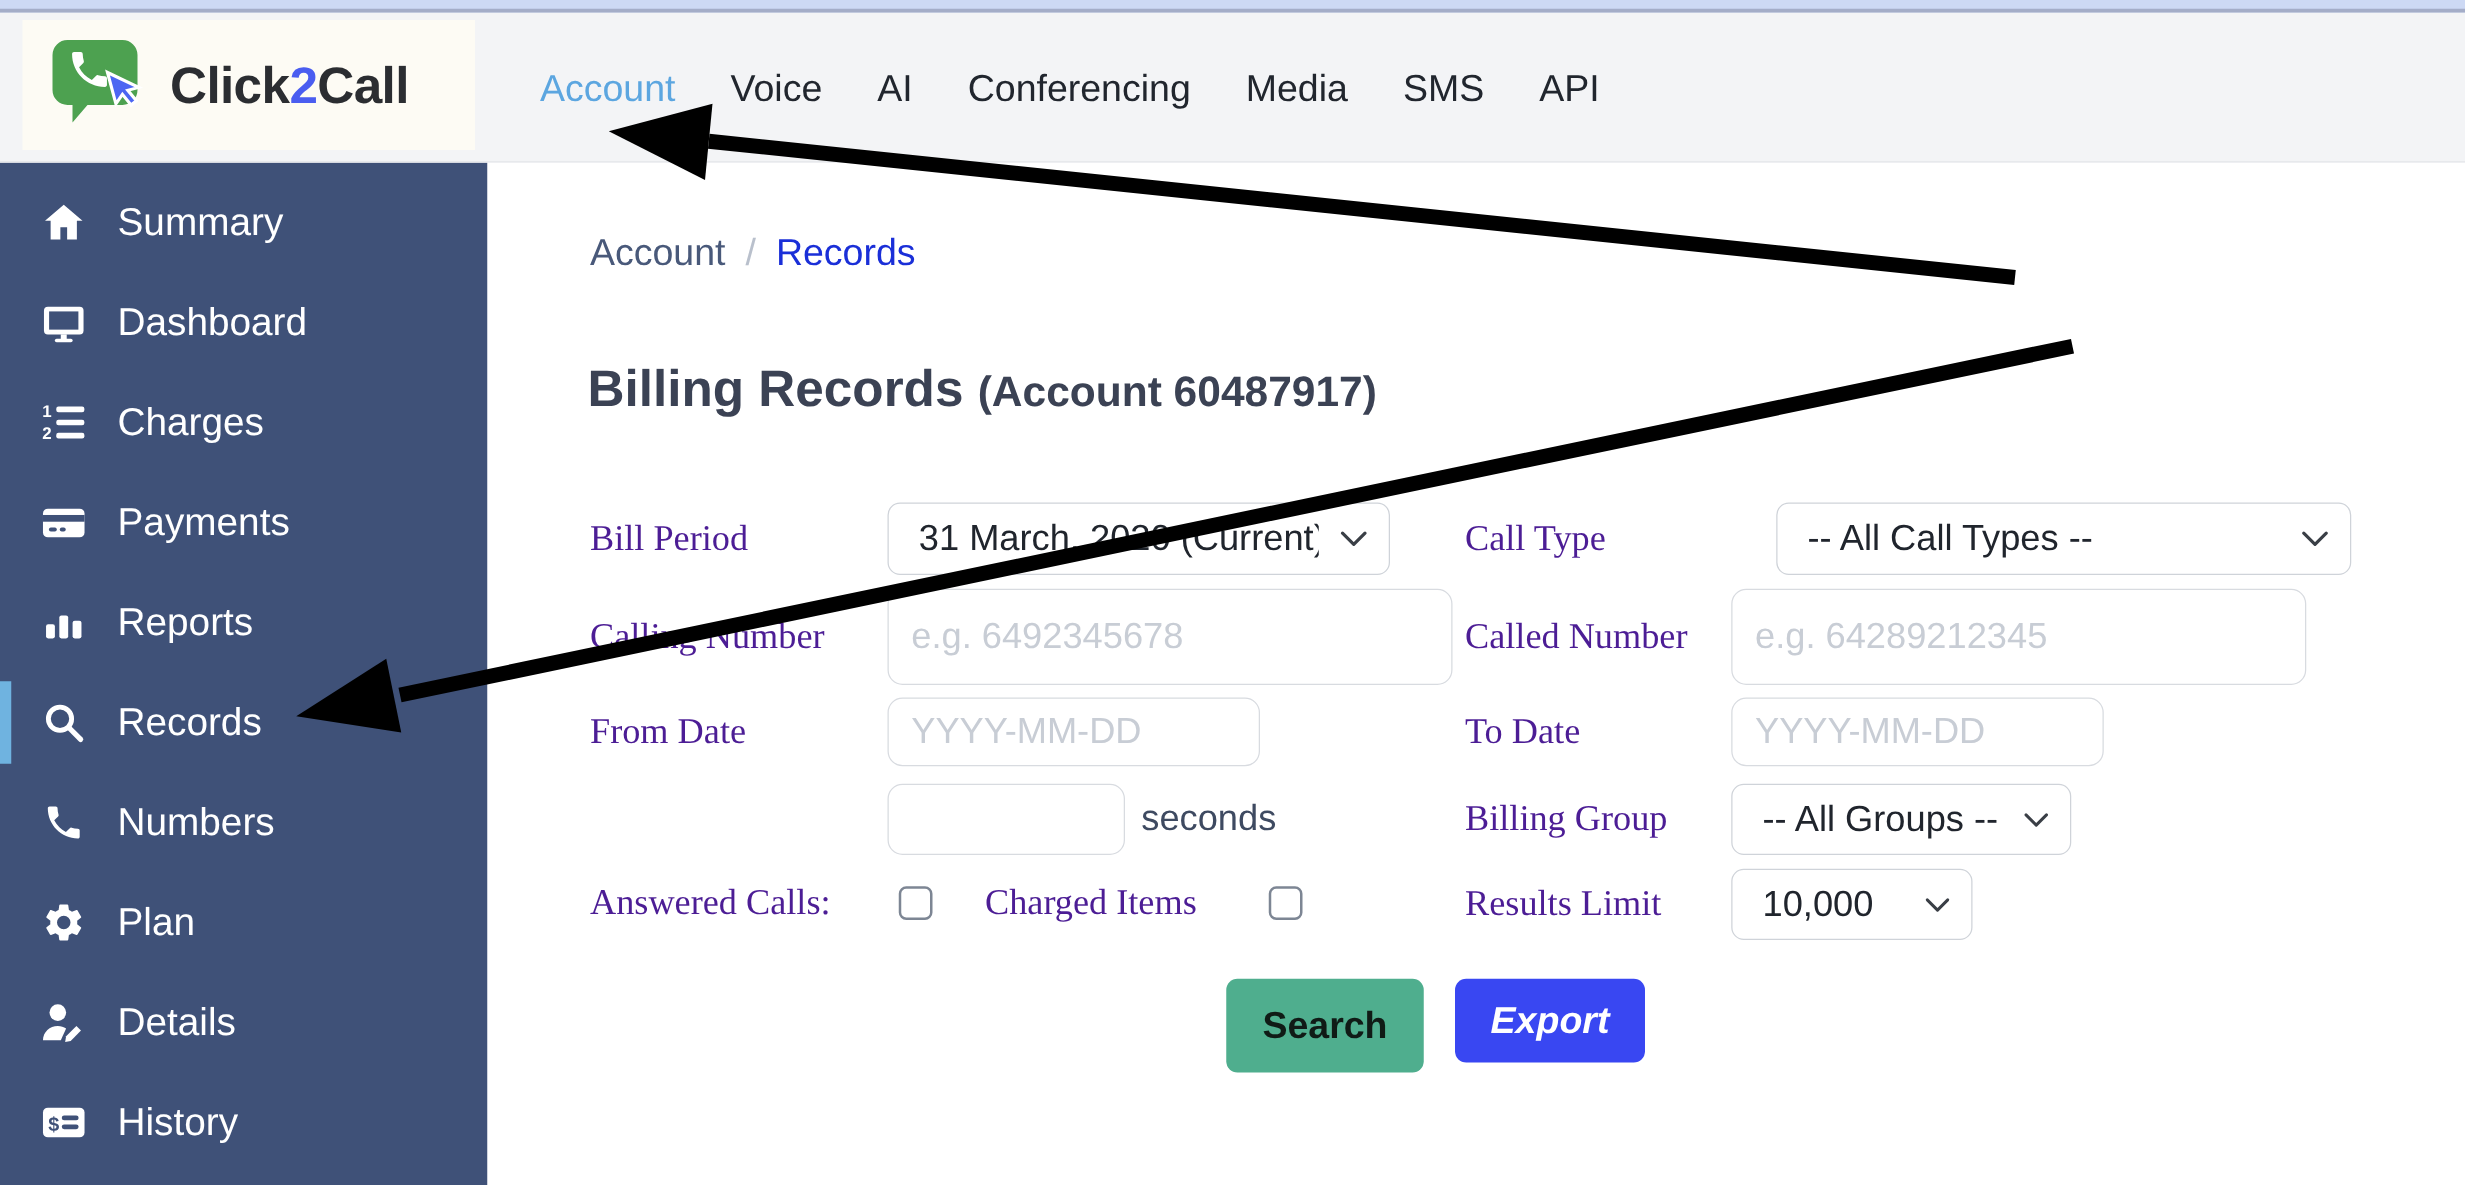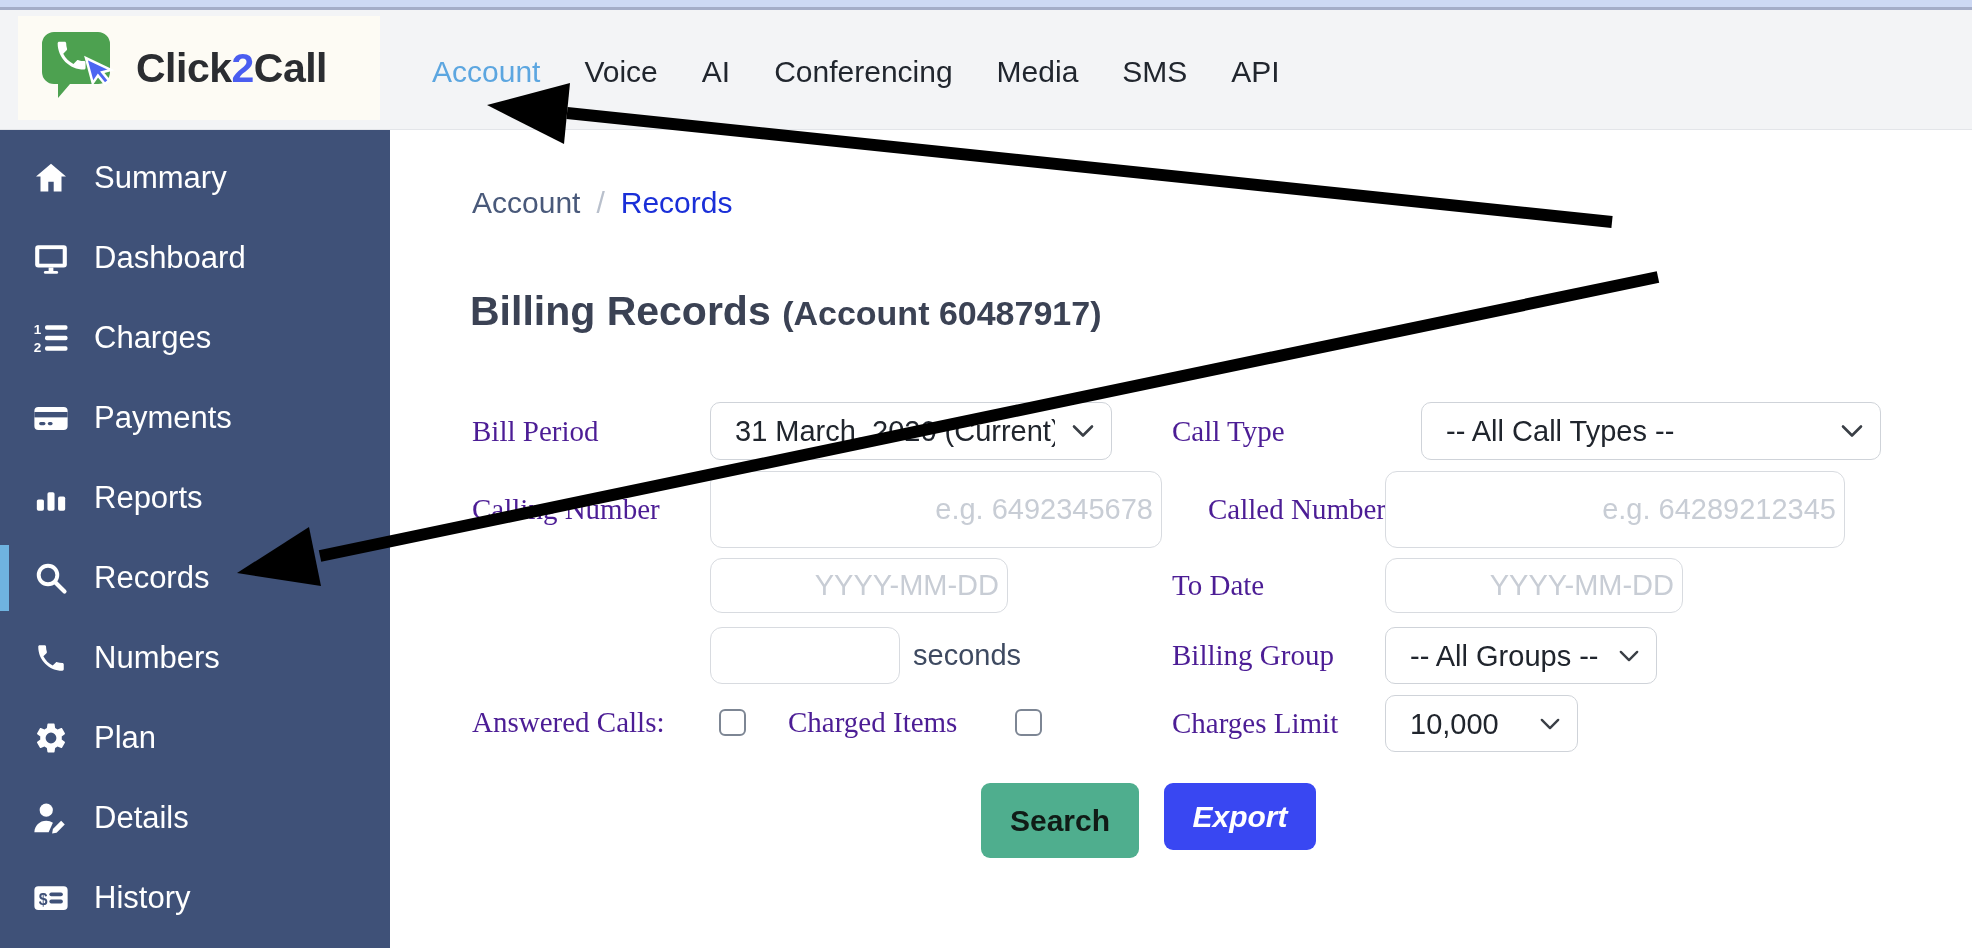--- a/index.html
+++ b/index.html
@@ -39,21 +39,21 @@
   .flabel{font-size:29px;color:#4c1d95;white-space:nowrap;font-family:Liberation Serif, serif;}
   .suffix-label{font-size:29px;color:#3e4a61;}
 
   .sel{appearance:none;-webkit-appearance:none;background:#fff;border:1.5px solid #cfd3d9;border-radius:10px;
        font-family:inherit;font-size:29px;color:#20252d;padding:0 56px 0 24px;box-sizing:border-box;cursor:pointer;}
   .sel-wrap{position:absolute;}
   .sel-wrap select{width:100%;height:100%;}
   .sel-wrap .chev{position:absolute;right:18px;top:50%;transform:translateY(-50%);pointer-events:none;}
 
   .inp{background:#fff;border:1.5px solid #d8dbe0;border-radius:12px;font-family:inherit;font-size:29px;
-       color:#0369a1;padding:0 8px;box-sizing:border-box;text-align:right;}
+       color:#0369a1;padding:0 18px;box-sizing:border-box;}
   .inp::placeholder{color:#c8cdd5;opacity:1;}
 
   .cbx{appearance:none;-webkit-appearance:none;width:27px;height:27px;border:2.5px solid #7d8694;border-radius:6px;
        background:#fff;cursor:pointer;margin:0;}
 
   .btn{border:none;border-radius:9px;font-family:inherit;font-size:30px;font-weight:700;cursor:pointer;}
   .btn-search{background:#4fae8e;color:#101b16;}
   .btn-export{background:#3947f2;color:#ffffff;}
 
   .arrow-layer{position:absolute;left:0;top:0;width:100%;height:100%;z-index:60;pointer-events:none;}
@@ -224,42 +224,43 @@
     <div class="abs flabel" style="left:782px;top:272px;line-height:58px;">Call Type</div>
     <div class="sel-wrap" style="left:995px;top:272px;width:460px;height:58px;margin-left:36px;">
       <select class="sel"><option>-- All Call Types --</option></select>
       <svg class="chev" width="22" height="13" viewBox="0 0 22 13" fill="none">
           <path d="M2 2l9 9 9-9" stroke="#3a3f46" stroke-width="2.6" stroke-linecap="round" stroke-linejoin="round"></path>
         </svg>
     </div>
 
     <div class="abs flabel" style="left:82px;top:341px;line-height:77px;">Calling Number</div>
     <input class="abs inp" style="left: 320px; top: 341px; width: 452px; height: 77px;" placeholder="e.g. 6492345678">
-    <div class="abs flabel" style="left:782px;top:341px;line-height:77px;margin-left:36px;">Called Number</div>
+    <div class="abs flabel" style="left:782px;top:341px;line-height:77px;">Called Number</div>
     <input class="abs inp" style="left: 995px; top: 341px; width: 460px; height: 77px;" placeholder="e.g. 64289212345">
 
+    <div class="abs flabel" style="left:82px;top:428px;line-height:55px;">From Date</div>
     <input class="abs inp" style="left: 320px; top: 428px; width: 298px; height: 55px;" placeholder="YYYY-MM-DD">
     <div class="abs flabel" style="left:782px;top:428px;line-height:55px;">To Date</div>
     <input class="abs inp" style="left: 995px; top: 428px; width: 298px; height: 55px;" placeholder="YYYY-MM-DD">
 
     <input class="abs inp" style="left: 320px; top: 497px; width: 190px; height: 57px;">
     <div class="abs suffix-label" style="left:523px;top:497px;line-height:57px;">seconds</div>
     <div class="abs flabel" style="left:782px;top:497px;line-height:57px;">Billing Group</div>
     <div class="sel-wrap" style="left:995px;top:497px;width:272px;height:57px;">
       <select class="sel"><option>-- All Groups --</option></select>
       <svg class="chev" width="20" height="12" viewBox="0 0 22 13" fill="none">
           <path d="M2 2l9 9 9-9" stroke="#3a3f46" stroke-width="2.6" stroke-linecap="round" stroke-linejoin="round"></path>
         </svg>
     </div>
 
     <div class="abs flabel" style="left:82px;top:565px;line-height:55px;">Answered Calls:</div>
     <input type="checkbox" class="abs cbx" style="left: 329px; top: 579px;">
     <div class="abs flabel" style="left:398px;top:565px;line-height:55px;">Charged Items</div>
     <input type="checkbox" class="abs cbx" style="left: 625px; top: 579px;">
-    <div class="abs flabel" style="left:782px;top:565px;line-height:57px;">Charges Limit</div>
+    <div class="abs flabel" style="left:782px;top:565px;line-height:57px;">Results Limit</div>
     <div class="sel-wrap" style="left:995px;top:565px;width:193px;height:57px;">
       <select class="sel"><option>10,000</option></select>
       <svg class="chev" width="20" height="12" viewBox="0 0 22 13" fill="none">
           <path d="M2 2l9 9 9-9" stroke="#3a3f46" stroke-width="2.6" stroke-linecap="round" stroke-linejoin="round"></path>
         </svg>
     </div>
 
     <button class="abs btn btn-search" style="left:591px;top:653px;width:158px;height:75px;">Search</button>
     <button class="abs btn btn-export" style="left:774px;top:653px;width:152px;height:67px;font-style:italic;">Export</button>
   </div>

